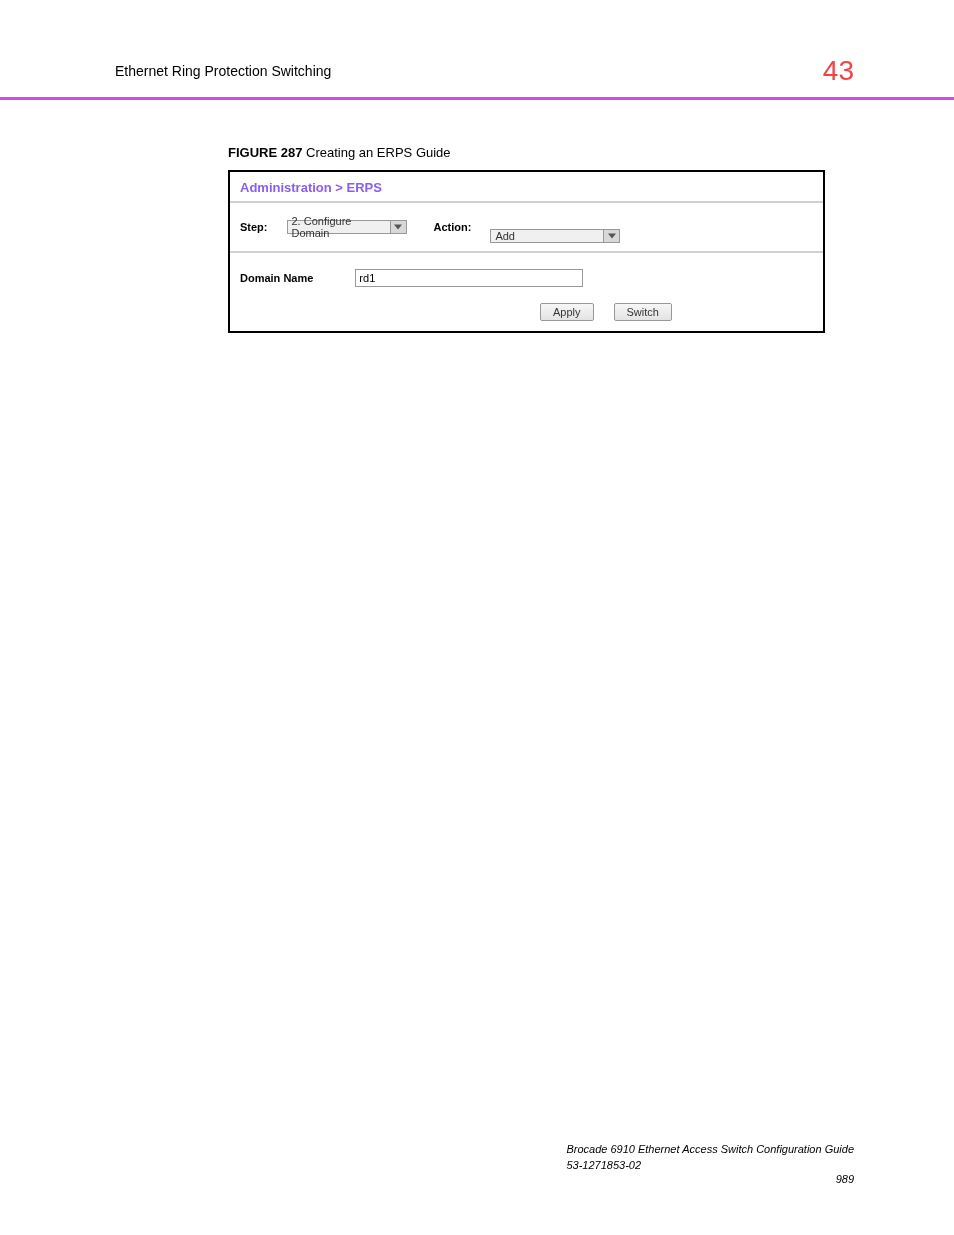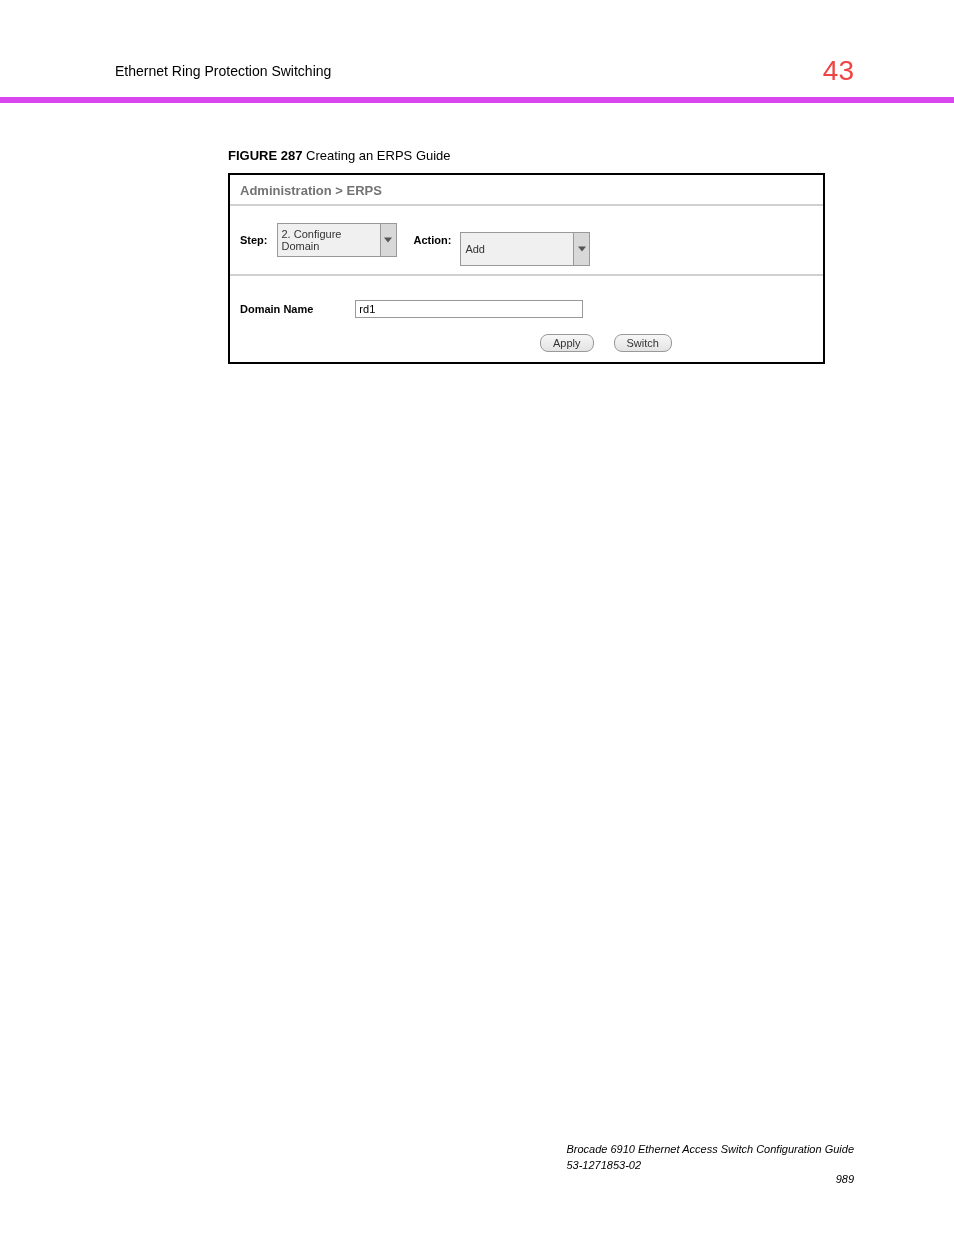--- a/index.html
+++ b/index.html
@@ -12,21 +12,21 @@
       width: 954px;
       height: 1235px;
       position: relative;
       background: white;
     }
     .page-header {
       display: flex;
       justify-content: space-between;
       align-items: center;
       padding: 55px 100px 10px 115px;
-      border-bottom: 6px solid #d946ef;
+      border-bottom: 3px solid #d946ef;
       margin: 0 0 4px 0;
       text-align: right;
     }
     .header-title {
       font-size: 14px;
       color: #000;
     }
     .chapter-number {
       font-size: 28px;
       font-weight: normal;
@@ -44,41 +44,41 @@
     .figure-box {
       margin-left: 228px;
       width: 597px;
       border: 2px solid #000;
       background: white;
     }
     .breadcrumb {
       padding: 8px 10px 6px 10px;
       font-size: 13px;
       font-weight: bold;
-      color: #737373;
+      color: #8b5cf6;
       border-bottom: 2px solid #d0d0d0;
     }
     .controls-row {
       display: flex;
       align-items: center;
       padding: 8px 10px;
       border-bottom: 2px solid #d0d0d0;
       font-size: 11px;
       color: #000;
-      gap: 9px;
+      gap: 19px;
     }
     .controls-row .lbl {
       font-weight: bold;
     }
     .dropdown {
       display: inline-flex;
       align-items: center;
       border: 1px solid #999;
       background: #f0f0f0;
-      height: 34px;
+      height: 14px;
       font-size: 11px;
       color: #333;
       position: relative;
     }
     .dropdown-text {
       padding: 0 4px;
     }
     .dropdown-arrow {
       background: #d8d8d8;
       border-left: 1px solid #999;
@@ -101,21 +101,21 @@
     .action-dropdown {
       width: 130px;
       margin-top: 18px;
     }
     .action-dropdown .dropdown-text {
       flex: 1;
     }
     .form-row {
       display: flex;
       align-items: center;
-      padding: 24px 10px 8px 10px;
+      padding: 16px 10px 8px 10px;
       font-size: 11px;
       gap: 42px;
     }
     .form-row .lbl {
       font-weight: bold;
     }
     .text-input {
       border: 1px solid #999;
       height: 18px;
       width: 228px;
@@ -129,21 +129,21 @@
       gap: 20px;
       padding: 8px 10px 10px 310px;
     }
     .btn {
       border: 1px solid #999;
       background: linear-gradient(#f7f7f7, #e3e3e3);
       font-size: 11px;
       padding: 2px 12px;
       color: #333;
       cursor: pointer;
-      border-radius: 8px;
+      border-radius: 2px;
       min-width: 50px;
       text-align: center;
     }
     .page-footer {
       position: absolute;
       bottom: 50px;
       left: 112px;
       right: 100px;
       display: flex;
       justify-content: space-between;

